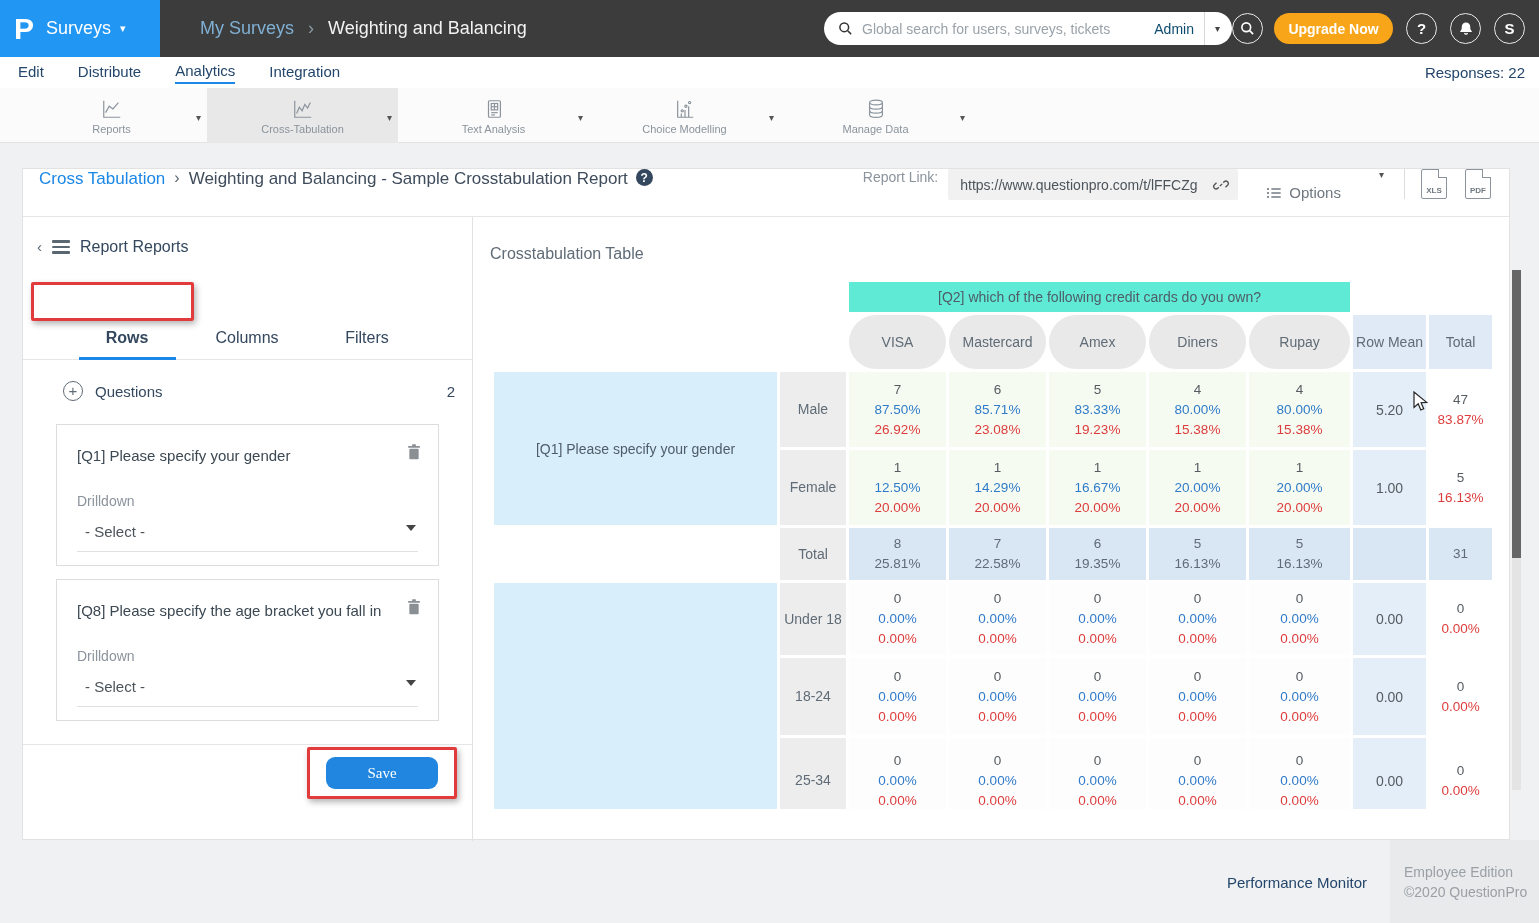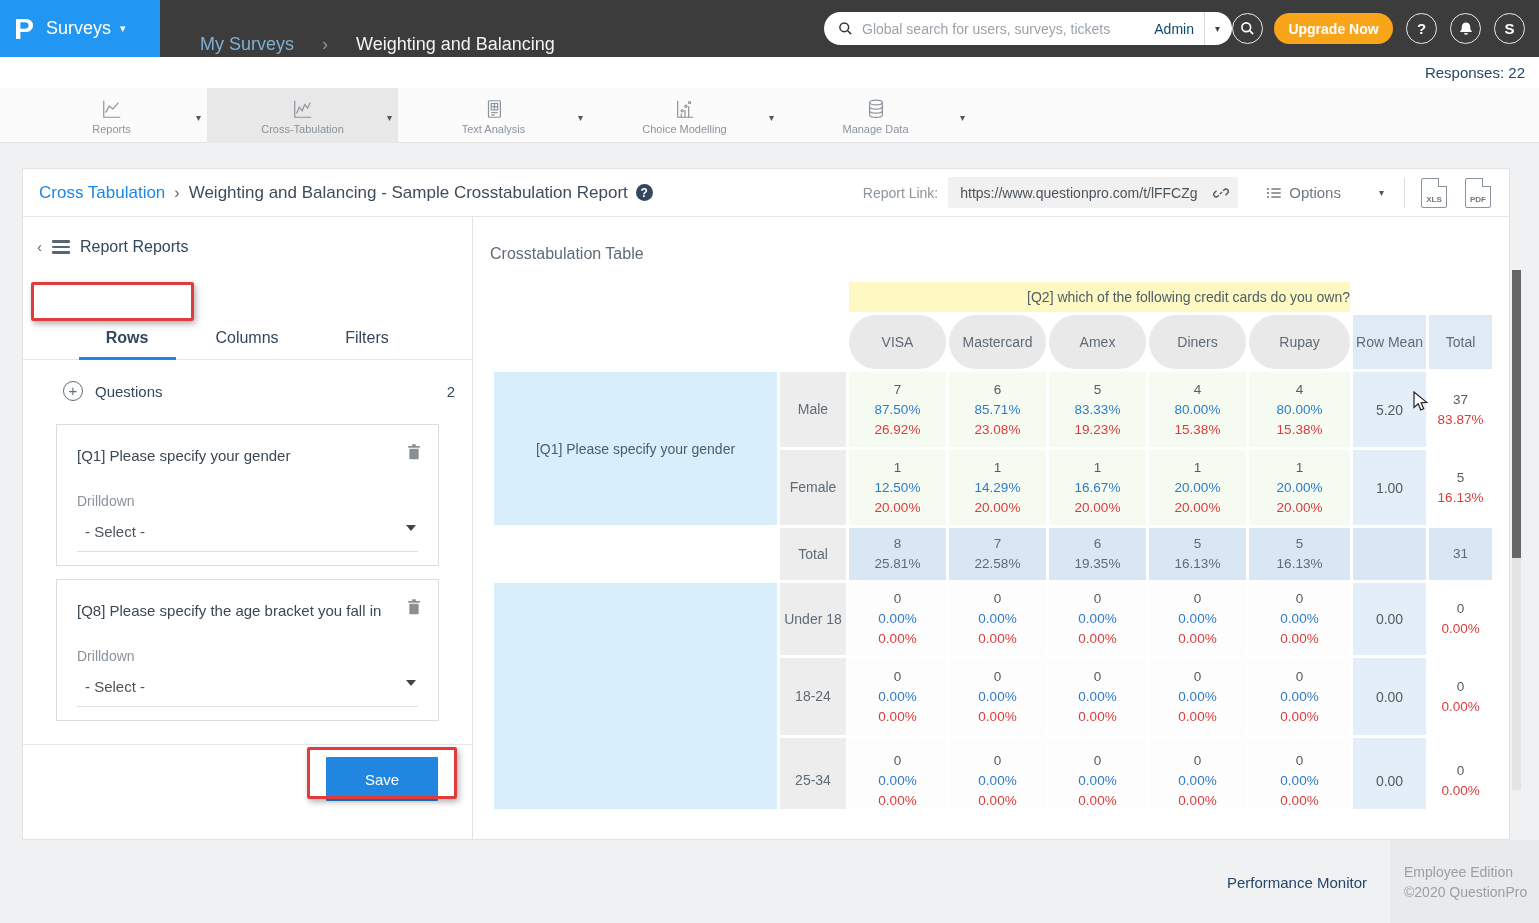--- a/index.html
+++ b/index.html
@@ -4,21 +4,21 @@
 <style>
   * { margin:0; padding:0; box-sizing:border-box; }
   html,body { width:1539px; height:923px; overflow:hidden; font-family:"Liberation Sans", sans-serif; background:#eff1f2; }
 
   
   .topbar { position:absolute; left:0; top:0; width:1539px; height:57px; background:#3c3c3c; z-index:5; }
   .logo-block { position:absolute; left:0; top:0; width:160px; height:57px; background:#2196f3; display:flex; align-items:center; padding-left:14px; cursor:pointer; }
   .logo-p { color:#fff; font-size:30px; font-weight:bold; margin-right:12px; }
   .logo-block .menu-label { color:#fff; font-size:18px; margin-right:9px; }
   .caret-w { color:#fff; font-size:11px; }
-  .crumbs { position:absolute; left:200px; top:16px; height:57px; display:flex; align-items:center; gap:28px; }
+  .crumbs { position:absolute; left:200px; top:0; height:57px; display:flex; align-items:center; gap:14px; }
   .crumb-parent { color:#7fb0d4; font-size:18px; cursor:pointer; }
   .crumb-sep { color:#8a9aa5; font-size:18px; }
   .crumb-current { color:#f2f2f2; font-size:18px; }
   .search-pill { position:absolute; left:824px; top:12px; width:408px; height:33px; background:#fff; border-radius:17px; display:flex; align-items:center; padding:0 12px 0 14px; }
   .search-pill input { border:none; outline:none; flex:1; font-size:14px; color:#333; font-family:"Liberation Sans",sans-serif; margin-left:9px; }
   .search-pill input::placeholder { color:#9aa2a9; }
   .scope { color:#0c4a6e; font-size:14px; margin-right:10px; cursor:pointer; }
   .pill-div { width:1px; height:33px; background:#d7d7d7; margin-right:10px; }
   .caret-d { color:#444; font-size:10px; cursor:pointer; }
   .circ-btn { position:absolute; top:13px; width:31px; height:31px; border:1.5px solid #e8e8e8; border-radius:50%; display:flex; align-items:center; justify-content:center; cursor:pointer; color:#fff; font-size:15px; font-weight:bold; }
@@ -35,21 +35,21 @@
   .toolbar { position:absolute; left:0; top:88px; width:1539px; height:55px; background:#fbfbfb; border-bottom:1px solid #e3e3e3; display:flex; padding-left:16px; z-index:4; }
   .tool { position:relative; width:191px; height:55px; display:flex; flex-direction:column; align-items:center; justify-content:center; cursor:pointer; }
   .tool.active { background:#e8e8e8; }
   .tool .ticon { height:24px; display:flex; align-items:flex-end; }
   .tool .tlabel { font-size:11px; color:#8b939c; margin-top:3px; }
   .tool .tcaret { position:absolute; right:6px; top:24px; color:#555; font-size:10px; }
   svg.ic { stroke:#8b939c; fill:none; stroke-width:1.3; }
 
   
   .card { position:absolute; left:22px; top:168px; width:1488px; height:672px; background:#fff; border:1px solid #e2e2e2; z-index:1; }
-  .report-bar { position:absolute; left:0; top:0; width:100%; height:48px; border-bottom:1px solid #e6e6e6; display:flex; align-items:center; }
+  .report-bar { position:absolute; left:0; top:0; width:100%; height:48px; border-bottom:1px solid #e6e6e6; display:flex; }
   .rb-link { color:#1b87e6; font-size:17px; margin-left:16px; cursor:pointer; }
   .rb-sep { color:#5b6770; font-size:16px; margin:0 9px; }
   .rb-title { color:#3f4c5c; font-size:17px; }
   .rb-help { width:17px; height:17px; border-radius:50%; background:#33475e; color:#fff; font-size:12px; font-weight:bold; display:inline-flex; align-items:center; justify-content:center; margin-left:8px; cursor:pointer; }
   .rl-label { color:#8b939c; font-size:14px; margin-left:auto; }
   .rl-box { width:290px; height:31px; background:#f1f1f1; border-radius:2px; display:flex; align-items:center; padding:0 8px 0 12px; margin-left:10px; }
   .rl-url { color:#4c545b; font-size:14px; flex:1; white-space:nowrap; overflow:hidden; }
   .opt { display:flex; align-items:center; gap:7px; margin-left:28px; color:#6f7880; font-size:15px; cursor:pointer; }
   .opt-caret { color:#555; font-size:10px; margin-left:38px; cursor:pointer; }
   .vdiv { width:1px; height:30px; background:#ddd; margin:0 16px 0 20px; }
@@ -73,29 +73,29 @@
   .q-label { position:absolute; left:72px; top:4px; font-size:15px; color:#33475e; }
   .q-count { position:absolute; right:18px; top:4px; font-size:15px; color:#33475e; }
   .qcard { position:absolute; left:33px; width:383px; height:142px; border:1px solid #ddd; background:#fff; }
   .qcard .qtitle { position:absolute; left:20px; top:22px; right:48px; font-size:15px; color:#3c4852; }
   .trash { position:absolute; right:16px; top:18px; cursor:pointer; }
   .qcard .drill { position:absolute; left:20px; top:68px; font-size:14px; color:#8b939c; }
   .qcard .sel { position:absolute; left:28px; top:98px; font-size:15px; color:#4c545b; cursor:pointer; }
   .qcard .sel-caret { position:absolute; right:22px; top:100px; width:0; height:0; border-left:5px solid transparent; border-right:5px solid transparent; border-top:6px solid #444; cursor:pointer; }
   .qcard .sel-line { position:absolute; left:20px; right:20px; top:126px; height:1px; background:#e0e0e0; }
   .panel-hr { position:absolute; left:0; top:527px; width:450px; height:1px; background:#e6e6e6; }
-  .save-btn { position:absolute; left:303px; top:540px; width:112px; height:44px; background:#2186e0; border:none; border-radius:1px; color:#fff; font-size:15px; font-family:Liberation Sans, sans-serif; cursor:pointer; }
+  .save-btn { position:absolute; left:303px; top:540px; width:112px; height:32px; background:#2186e0; border:none; border-radius:9px; color:#fff; font-size:15px; font-family:Liberation Serif, serif; cursor:pointer; }
 
   
   .xt-title { position:absolute; left:467px; top:76px; font-size:16px; color:#5f6b76; }
   .xt-wrap { position:absolute; left:468px; top:110px; width:1010px; height:530px; overflow:hidden; }
   table.xtab { border-collapse:separate; border-spacing:3px; table-layout:fixed; width:1004px; }
   .xtab td, .xtab th { text-align:center; vertical-align:middle; font-weight:normal; font-size:14px; padding:0; }
   .xtab .blank { background:transparent; }
-  .xtab .banner { background:#fef9c3; color:#4e5d68;text-align:right; }
+  .xtab .banner { background:#5eead4; color:#4e5d68; }
   .xtab .colhead { background:#e9e9e9; color:#5f6b76;border-radius:27px; }
   .xtab .bluehead { background:#dfeaf6; color:#5f6b76; line-height:19px; }
   .xtab .group { background:#d9eefb; color:#4e5d68; }
   .xtab .rowlabel { background:#ededed; color:#5f6b76; line-height:19px; }
   .xtab .data span, .xtab .tot span { display:block; line-height:20px; font-size:13.5px; }
   .n { color:#555b60; } .b { color:#2f7bc9; } .r { color:#dd3c3c; }
   .greenc { background:#f6fbf2; }
   .whitec { background:#fdfdfd; }
   .meanc { background:#e4eef8; color:#555b60; font-size:13.5px; }
   .bluec { background:#d9e7f5; }
@@ -151,20 +151,26 @@
         <path d="M12 3a5.5 5.5 0 00-5.5 5.5V12l-2 3.5h15L17.5 12V8.5A5.5 5.5 0 0012 3z" stroke="#fff" stroke-width="1.8" fill="#fff"></path>
         <path d="M9.8 18a2.3 2.3 0 004.4 0" stroke="#fff" stroke-width="1.8" fill="none"></path>
       </svg>
   </div>
   <div class="circ-btn" style="left:1494px;">
     <span>S</span>
   </div>
 </div>
 
 <div class="navrow">
+  <div class="navtabs">
+    <span class="navtab">Edit</span>
+    <span class="navtab">Distribute</span>
+    <span class="navtab active">Analytics</span>
+    <span class="navtab">Integration</span>
+  </div>
   <span class="responses">Responses: 22</span>
 </div>
 
 <div class="toolbar">
   <div class="tool">
     <span class="ticon">
       <svg class="ic" width="24" height="22" viewBox="0 0 24 24">
           <path d="M3 3v18h18"></path>
           <polyline points="5 16 9 9 13 12 19 5"></polyline>
         </svg>
@@ -377,21 +383,21 @@
               <span class="b">80.00%</span>
               <span class="r">15.38%</span>
             </td>
         <td class="data greenc">
               <span class="n">4</span>
               <span class="b">80.00%</span>
               <span class="r">15.38%</span>
             </td>
         <td class="meanc">5.20</td>
         <td class="tot">
-              <span class="n">37</span>
+              <span class="n">47</span>
               <span class="r">83.87%</span>
             </td>
       </tr>
       <tr style="height:75px;">
         <td class="rowlabel">Female</td>
         <td class="data greenc">
               <span class="n">1</span>
               <span class="b">12.50%</span>
               <span class="r">20.00%</span>
             </td>

